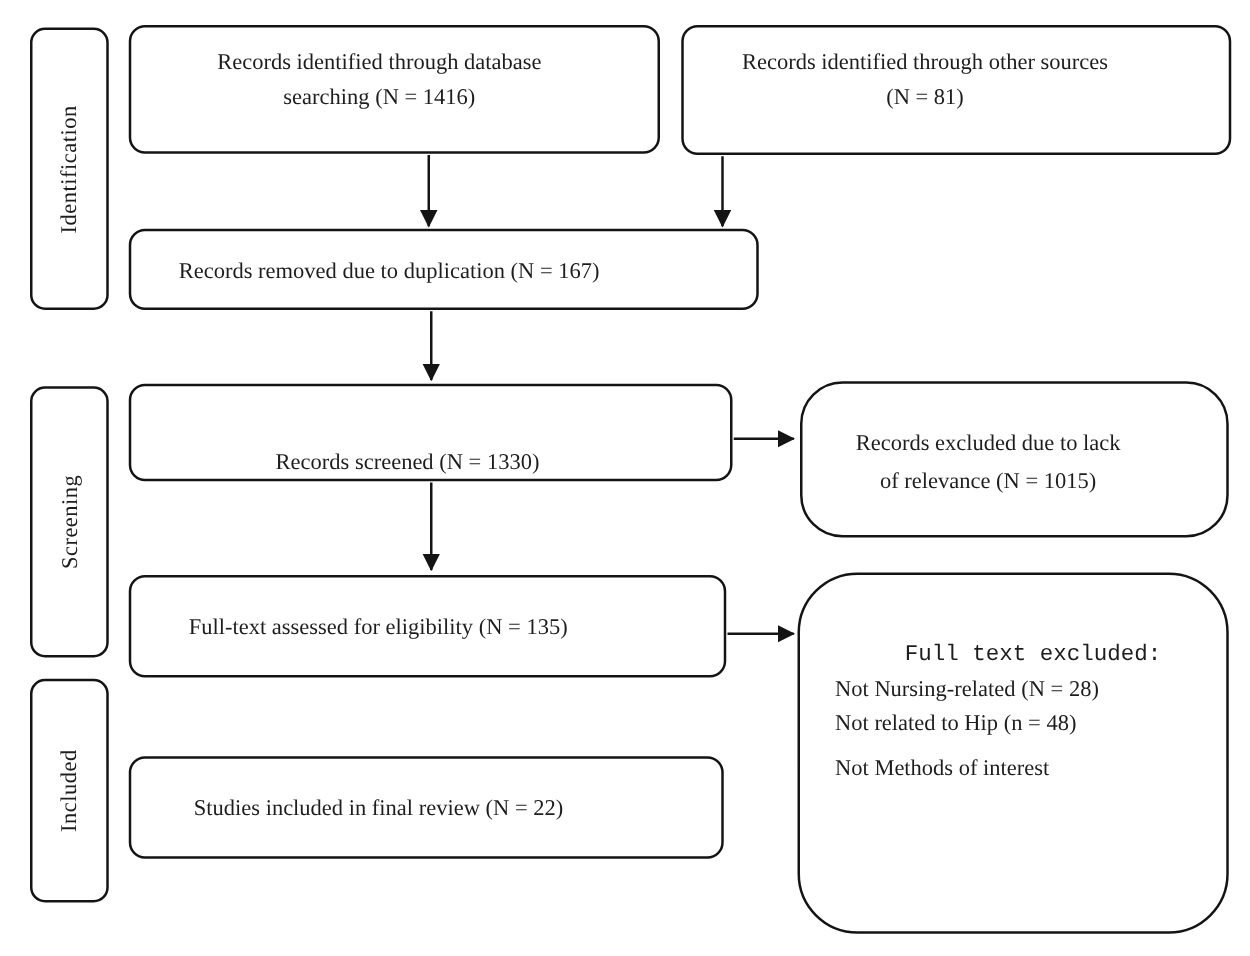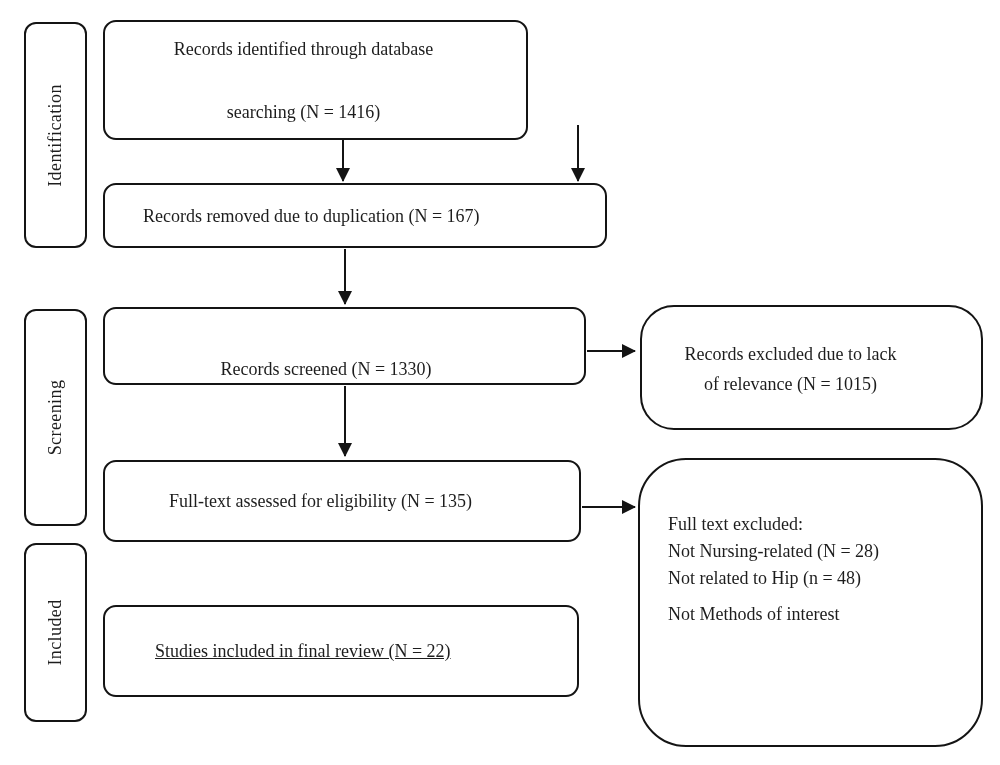--- a/index.html
+++ b/index.html
@@ -49,39 +49,39 @@
     border: 2px solid #141414;
     border-radius: 13px;
     background: #ffffff;
     display: flex;
     flex-direction: column;
     font-size: 18px;
     line-height: 28px;
   }
   .node .nline { display: block; }
 
-  #n-db       { left: 103px; top: 20px;  width: 425px; height: 120px;
-                padding: 13px 36px 0 12px; text-align: center; gap: 35px; }
+  #n-db       { left: 103px; top: 20px;  width: 425px; height: 103px;
+                padding: 13px 36px 0 12px; text-align: center; }
   #n-other    { left: 545px; top: 20px;  width: 440px; height: 104px;
                 padding: 13px 62px 0 12px; text-align: center; }
   #n-dup      { left: 103px; top: 183px; width: 504px; height: 65px;
                 justify-content: center; padding: 0 8px 0 38px; text-align: left; }
   #n-screened { left: 103px; top: 307px; width: 483px; height: 78px;
                 justify-content: flex-end; padding: 0 45px 0 8px; text-align: center; }
   #n-excl1    { left: 640px; top: 305px; width: 343px; height: 125px; border-radius: 34px;
                 justify-content: center; padding: 2px 52px 0 10px; text-align: center;
                 line-height: 30px; }
   #n-fulltext { left: 103px; top: 460px; width: 478px; height: 82px;
-                justify-content: center; padding: 0 8px 0 64px; text-align: left; }
+                justify-content: center; padding: 0 8px 0 46px; text-align: left; }
   #n-excl2    { left: 638px; top: 458px; width: 345px; height: 289px; border-radius: 48px;
                 padding: 51px 52px 0 28px; text-align: left; line-height: 27px; }
-  #n-final    { left: 103px; top: 605px; width: 476px; height: 92px;
-                justify-content: center; padding: 0 8px 0 50px; text-align: left; text-decoration: underline; }
+  #n-final    { left: 103px; top: 605px; width: 476px; height: 82px;
+                justify-content: center; padding: 0 8px 0 50px; text-align: left; }
 
-  #n-excl2 .excl-title { text-align: left; }
+  #n-excl2 .excl-title { text-align: right; font-family: Liberation Mono, monospace; }
   #n-excl2 .gap-lg { }
   #n-excl2 .gap-md { margin-top: 9px; }
 </style>
 </head>
 <body>
 
 <div class="canvas">
 
   <svg class="arrows" width="1000" height="765" viewBox="0 0 1000 765">
     <defs>
@@ -105,20 +105,24 @@
   </div>
   <div class="stage" id="stage-included">
     <span class="vtext">Included</span>
   </div>
 
   <div class="node" id="n-db">
     <span class="nline">Records identified through database</span>
     <span class="nline">searching (N = 1416)</span>
   </div>
 
+  <div class="node" id="n-other">
+    <span class="nline">Records identified through other sources</span>
+    <span class="nline">(N = 81)</span>
+  </div>
 
   <div class="node" id="n-dup">
     <span class="nline">Records removed due to duplication (N = 167)</span>
   </div>
 
   <div class="node" id="n-screened">
     <span class="nline">Records screened (N = 1330)</span>
   </div>
 
   <div class="node" id="n-excl1">

